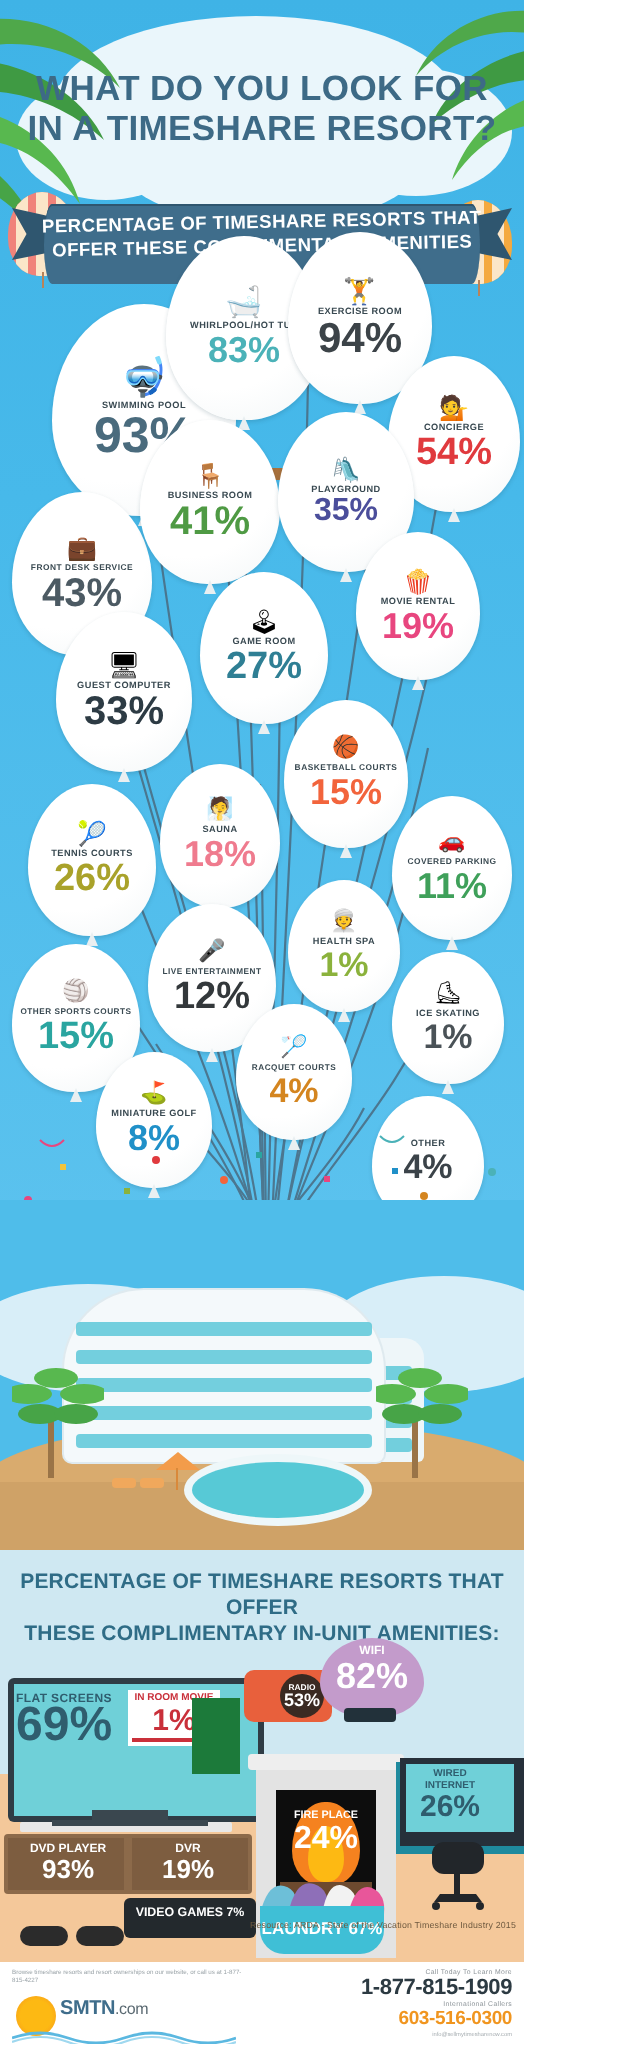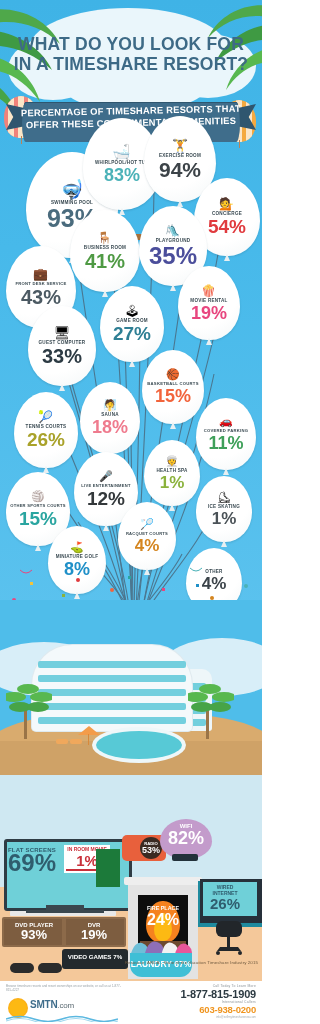--- a/index.html
+++ b/index.html
@@ -268,21 +268,21 @@
 
   <div class="bal" style="left:70px;top:210px;width:70px;height:82px;">
     <div class="ic" style="font-size:12px">🪑</div>
     <div class="lb">BUSINESS ROOM</div>
     <div class="vl" style="font-size:20px;color:#4f9a44">41%</div>
   </div>
 
   <div class="bal" style="left:139px;top:206px;width:68px;height:80px;">
     <div class="ic" style="font-size:12px">🛝</div>
     <div class="lb">PLAYGROUND</div>
-    <div class="vl" style="font-size:24px;color:#4b4e9b">35%</div>
+    <div class="vl" style="font-size:16px;color:#4b4e9b">35%</div>
   </div>
 
   <div class="bal" style="left:28px;top:306px;width:68px;height:80px;">
     <div class="ic" style="font-size:13px">🖥</div>
     <div class="lb">GUEST COMPUTER</div>
     <div class="vl" style="font-size:20px;color:#2d3b44">33%</div>
   </div>
 
   <div class="bal" style="left:100px;top:286px;width:64px;height:76px;">
     <div class="ic" style="font-size:12px">🕹</div>
@@ -435,20 +435,24 @@
           <ellipse cx="36" cy="14" rx="12" ry="5"></ellipse>
       <ellipse cx="22" cy="6" rx="11" ry="5"></ellipse>
           <ellipse cx="14" cy="24" rx="11" ry="5" fill="#47a447"></ellipse>
       <ellipse cx="32" cy="24" rx="11" ry="5" fill="#47a447"></ellipse>
         </g>
     </svg>
   </div>
 
   <div class="bottom">
 
+    <div class="b-head">
+      <span>PERCENTAGE OF TIMESHARE RESORTS THAT OFFER</span><br>
+      <span>THESE COMPLIMENTARY IN-UNIT AMENITIES:</span>
+    </div>
 
     <div class="room">
       <div class="roomwall"></div>
 
       <div class="tv">
         <div class="tvscr"></div>
       </div>
       <div class="flatwrap">
         <div class="lbl" style="position:static;font-size:6px;color:#2f5d6e;text-align:left">FLAT SCREENS</div>
         <div style="font-size:24px;font-weight:bold;color:#2f5d6e;line-height:20px">69%</div>
@@ -547,18 +551,18 @@
         <span>SMTN</span><span style="font-weight:normal;font-size:8px;color:#5b6a72">.com</span>
       </div>
       <svg class="wave" viewBox="0 0 112 8">
         <path d="M0 5 q14-5 28 0 q14 5 28 0 q14-5 28 0 q14 5 28 0" stroke="#5bb8e0" stroke-width="1.4" fill="none"></path>
         <path d="M0 7 q14-5 28 0 q14 5 28 0 q14-5 28 0 q14 5 28 0" stroke="#9fd8ef" stroke-width="1.1" fill="none"></path>
       </svg>
       <div class="ftr-r">
         <div class="sm">Call Today To Learn More</div>
         <div class="ph">1-877-815-1909</div>
         <div class="sm">International Callers</div>
-        <div class="ph2">603-938-0200</div>
+        <div class="ph2">603-516-0300</div>
         <div class="em">info@sellmytimesharenow.com</div>
       </div>
     </div>
   </div>
 </div>
 
 </body></html>

